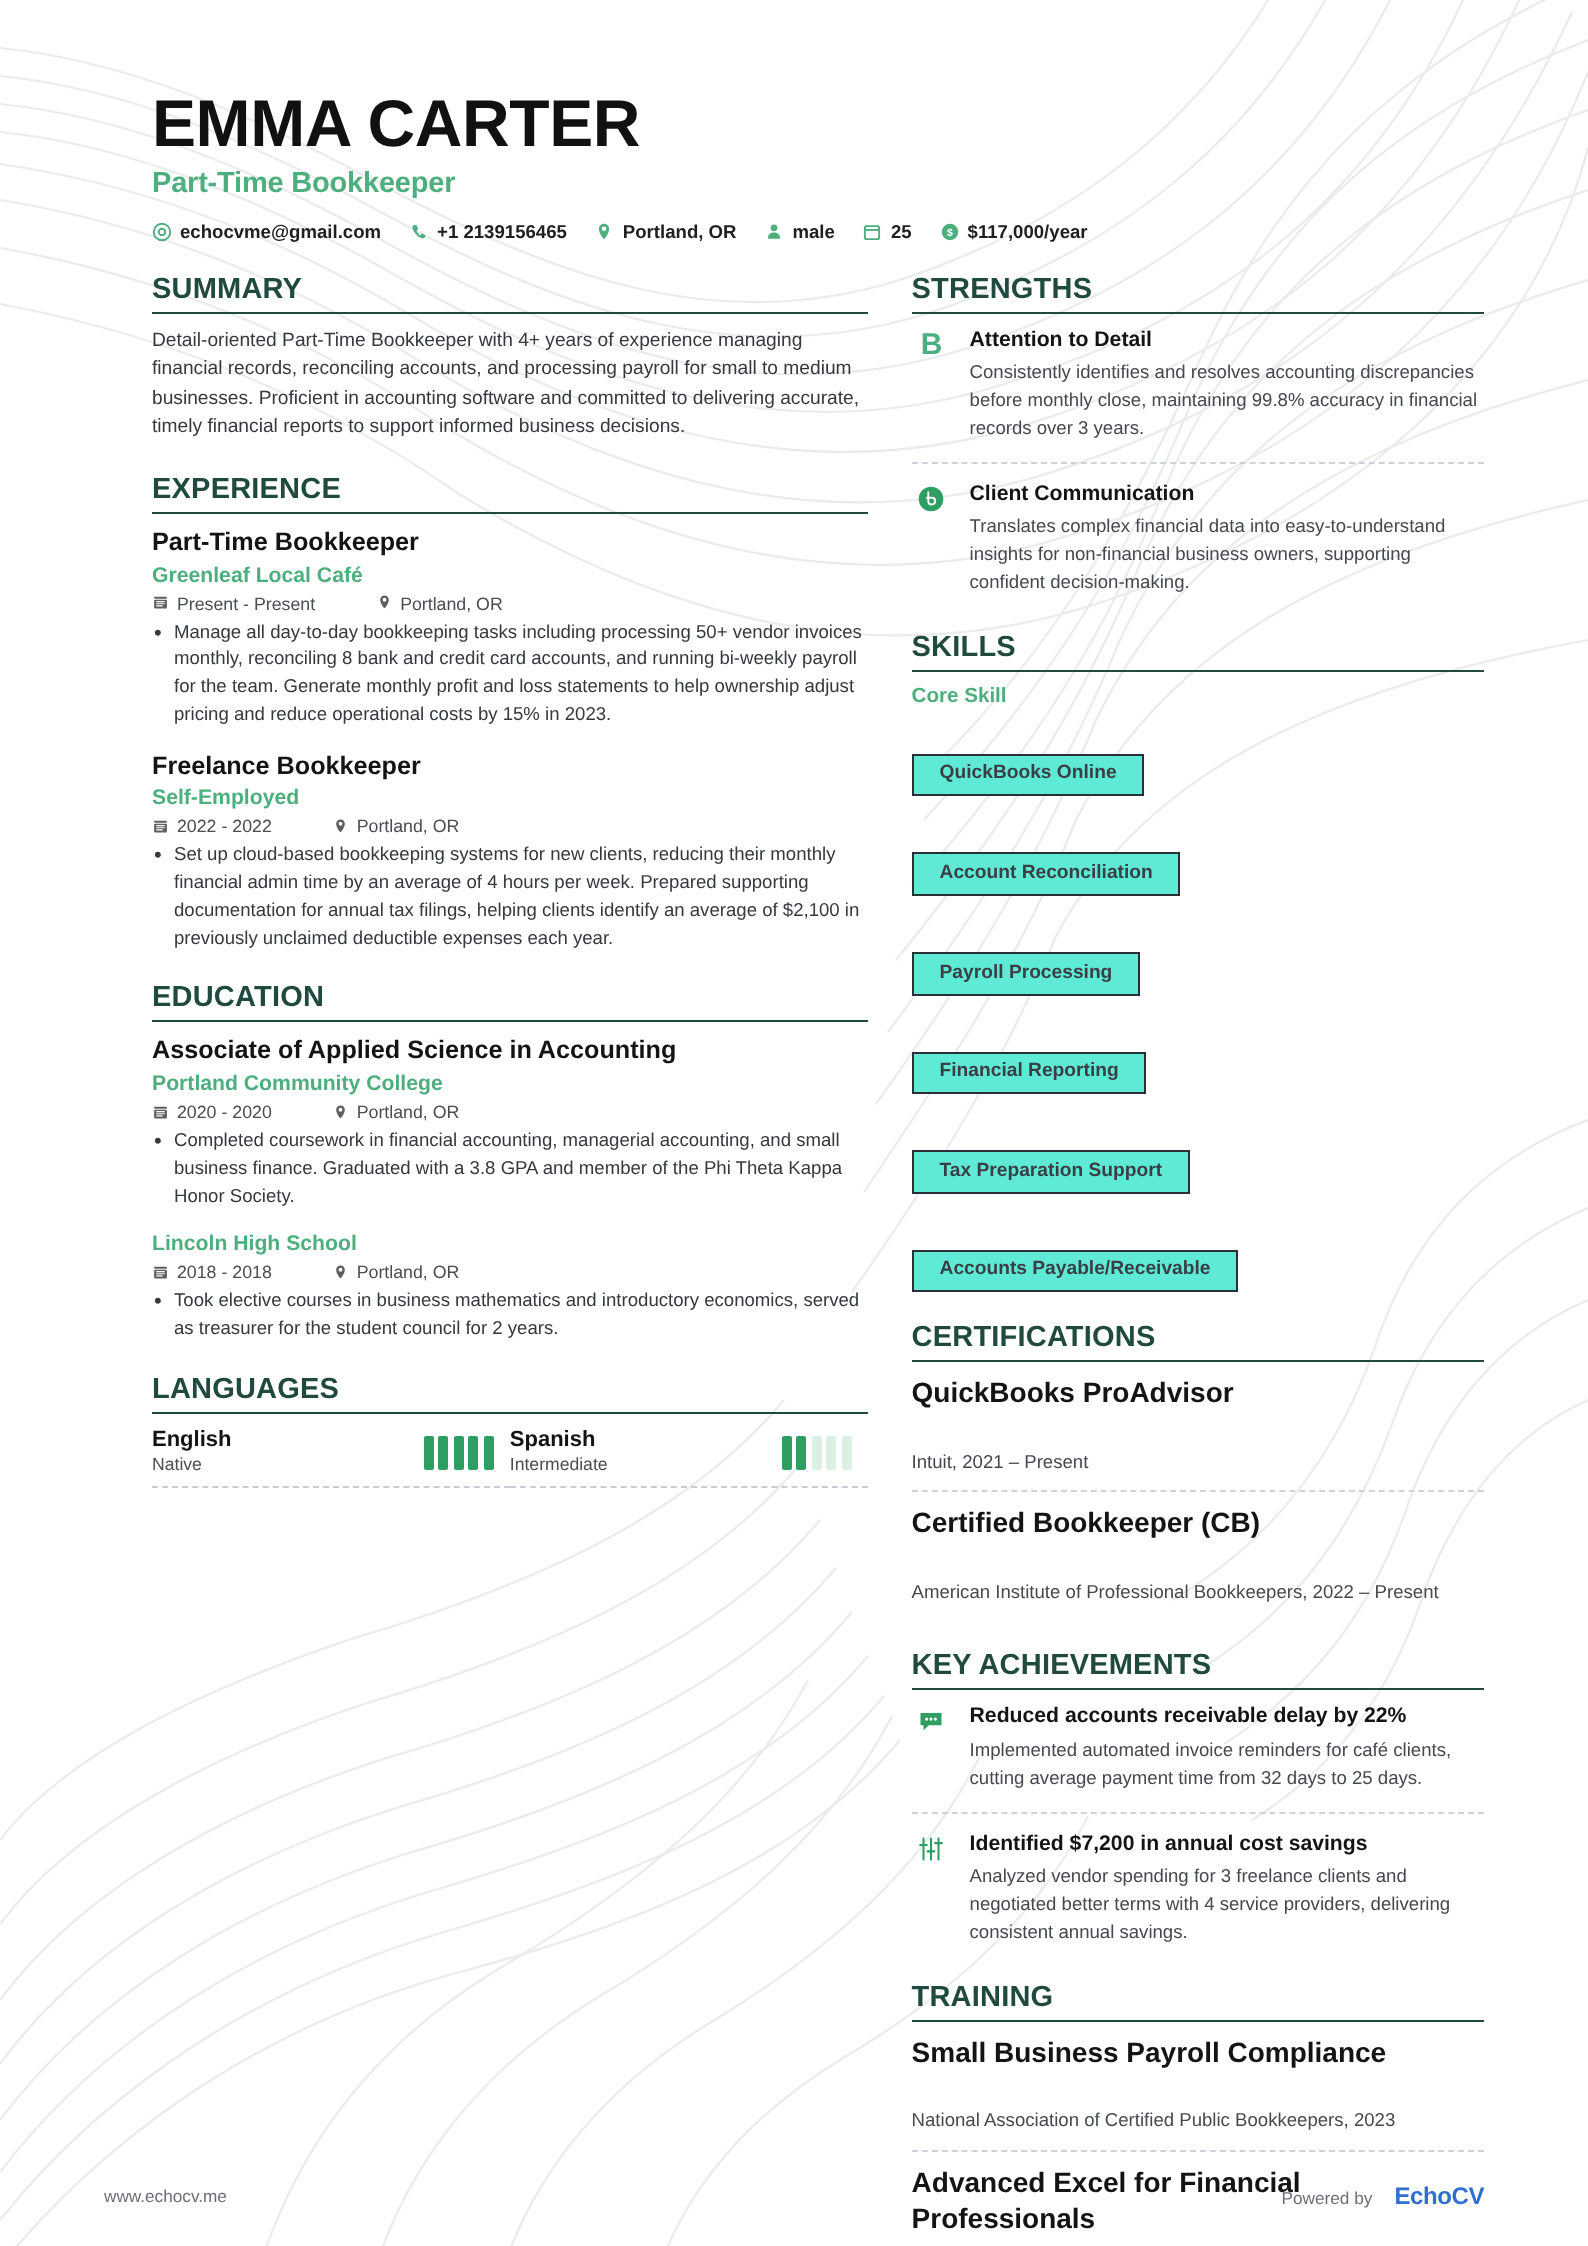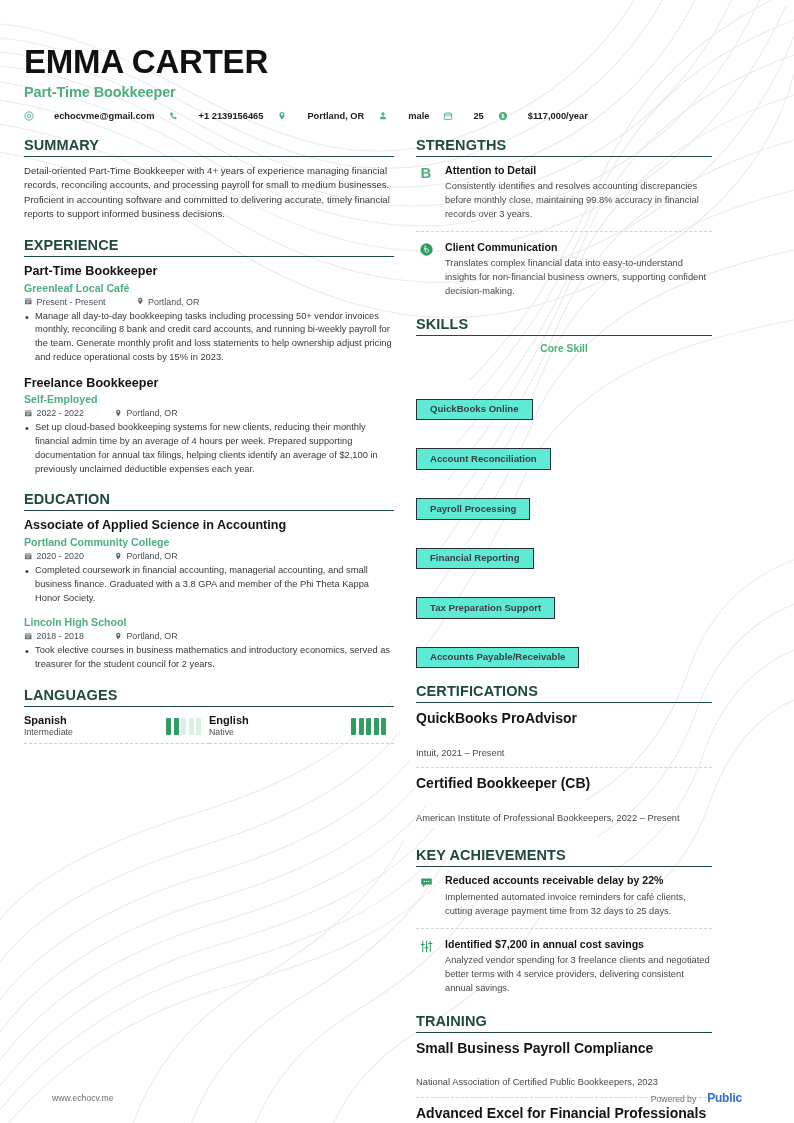--- a/index.html
+++ b/index.html
@@ -18,21 +18,21 @@
   }
   .bg-topo {
     position: absolute; inset: 0;
     width: 794px; height: 1123px;
     z-index: 0;
     pointer-events: none;
   }
   .content {
     position: relative;
     z-index: 2;
-    padding: 44px 52px 0 24px;
+    padding: 44px 52px 0 76px;
     height: 1123px;
   }
 
   
   .name {
     font-size: 33px;
     font-weight: 700;
     letter-spacing: -0.2px;
     color: #111111;
     line-height: 1.08;
@@ -50,21 +50,21 @@
     flex-wrap: wrap;
     gap: 0;
     margin-top: 11px;
     font-size: 9.3px;
     font-weight: 700;
     color: #202020;
   }
   .contact-item {
     display: flex;
     align-items: center;
-    gap: 20px;
+    gap: 4px;
     margin-right: 14px;
     white-space: nowrap;
   }
   .contact-item svg { display: block; }
 
   
   .cols {
     display: flex;
     margin-top: 16px;
     align-items: flex-start;
@@ -181,22 +181,21 @@
     font-size: 15px; font-weight: 700; color: #4caf7d;
     font-family: "Liberation Sans", sans-serif;
     line-height: 1;
   }
 
   
   .skill-cat {
     font-size: 10.3px;
     font-weight: 700;
     color: #4caf7d;
-    margin-bottom: 24px;
-    text-align: center;
+    margin-bottom: 2px;
   }
   .chips { display: flex; flex-direction: column; align-items: flex-start; gap: 7px; }
   .chip {
     border: 1.3px solid #2a2f35;
     padding: 4.5px 13px;
     font-size: 9.6px;
     font-weight: 700;
     color: #3a3f45;
     background: #5eead4;
     line-height: 1.1;
@@ -450,44 +449,44 @@
             </div>
           </div>
         </div>
 
         <div class="sec">
           <div class="sec-title">LANGUAGES</div>
           <div class="sec-rule"></div>
           <div class="lang-wrap">
             <div class="lang">
               <div>
+                <div class="lang-name">English</div>
+                <div class="lang-level">Native</div>
+              </div>
+              <div class="bars">
+                <span class="bar"></span>
+                <span class="bar"></span>
+                <span class="bar"></span>
+                <span class="bar"></span>
+                <span class="bar"></span>
+              </div>
+            </div>
+            <div class="lang">
+              <div>
                 <div class="lang-name">Spanish</div>
                 <div class="lang-level">Intermediate</div>
               </div>
               <div class="bars">
                 <span class="bar"></span>
                 <span class="bar"></span>
                 <span class="bar off"></span>
                 <span class="bar off"></span>
                 <span class="bar off"></span>
               </div>
             </div>
-            <div class="lang">
-              <div>
-                <div class="lang-name">English</div>
-                <div class="lang-level">Native</div>
-              </div>
-              <div class="bars">
-                <span class="bar"></span>
-                <span class="bar"></span>
-                <span class="bar"></span>
-                <span class="bar"></span>
-                <span class="bar"></span>
-              </div>
-            </div>
           </div>
         </div>
 
       </div>
 
       <div class="col-right">
 
         <div class="sec">
           <div class="sec-title">STRENGTHS</div>
           <div class="sec-rule"></div>
@@ -590,17 +589,17 @@
         </div>
 
       </div>
     </div>
   </div>
 
   <div class="footer">
     <span>www.echocv.me</span>
     <span class="brand">
       <span>Powered by</span>
-      <span class="brand-name">Public</span>
+      <span class="brand-name">EchoCV</span>
     </span>
   </div>
 
 </div>
 
 </body></html>

